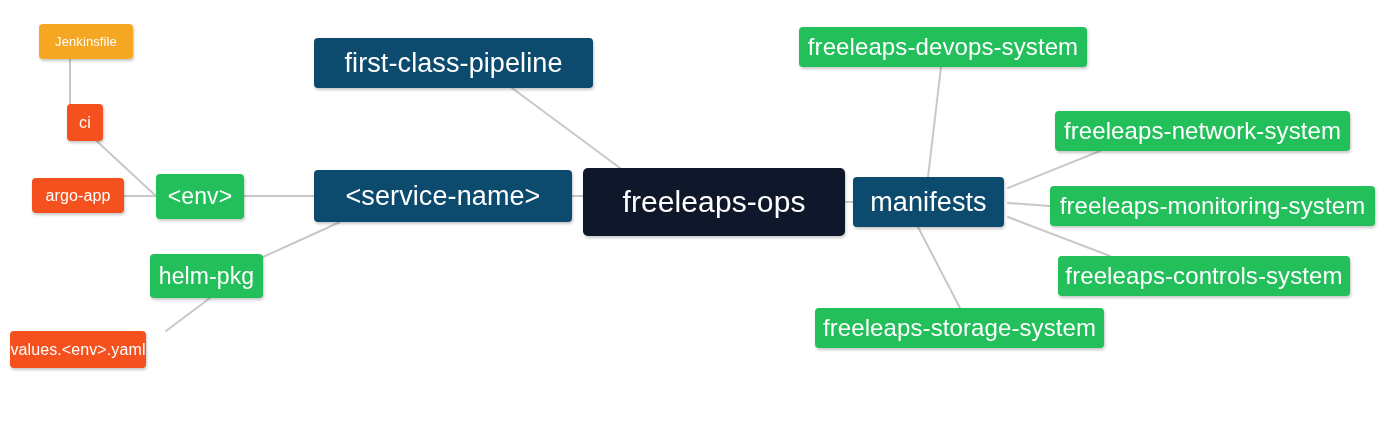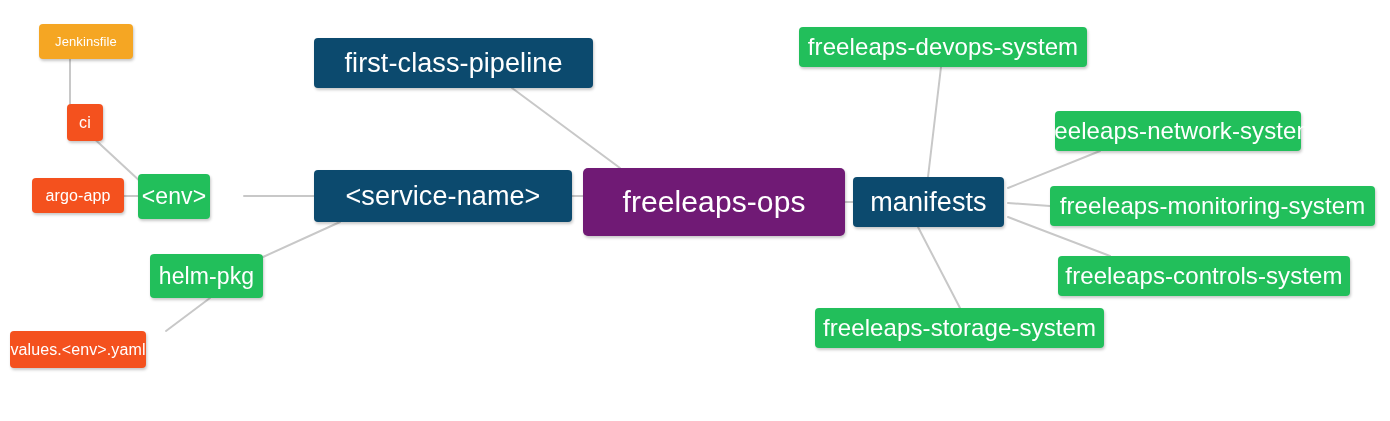--- a/index.html
+++ b/index.html
@@ -33,21 +33,21 @@
     align-items: center;
     justify-content: center;
     color: #ffffff;
     border-radius: 4px;
     white-space: nowrap;
     line-height: 1;
     box-shadow: 1px 2px 3px rgba(0,0,0,0.22);
     letter-spacing: 0.1px;
   }
   .node.root {
-    background: #701a75;
+    background: #0f172a;
     border-radius: 5px;
   }
   .node.blue   { background: #0c4a6e; }
   .node.green  { background: #22bf5b; }
   .node.amber  { background: #f5a623; margin-left: 17px; }
   .node.red    { background: #f4511e; }
 
   .node.sz-xl { font-size: 30px; }
   .node.sz-lg { font-size: 27px; }
   .node.sz-md { font-size: 23px; }
@@ -78,21 +78,21 @@
   <div id="node-layer">
       <div class="node amber sz-xxs" style="left: 22px; top: 24px; width: 94px; height: 35px;">
         <span>Jenkinsfile</span>
       </div>
       <div class="node red sz-xs" style="left: 52px; top: 104px; width: 36px; height: 37px; margin-left: 15px;">
         <span>ci</span>
       </div>
       <div class="node red sz-xs" style="left: 32px; top: 178px; width: 92px; height: 35px;">
         <span>argo-app</span>
       </div>
-      <div class="node green sz-md" style="left: 138px; top: 174px; width: 72px; height: 45px; align-items: center;">
+      <div class="node green sz-md" style="left: 156px; top: 174px; width: 88px; height: 45px; align-items: center;">
         <span>&lt;env&gt;</span>
       </div>
       <div class="node green sz-md" style="left: 150px; top: 254px; width: 113px; height: 44px;">
         <span>helm-pkg</span>
       </div>
       <div class="node red sz-xs" style="left: 10px; top: 331px; width: 136px; height: 37px;">
         <span>values.&lt;env&gt;.yaml</span>
       </div>
       <div class="node blue sz-lg" style="left: 314px; top: 38px; width: 279px; height: 50px;">
         <span>first-class-pipeline</span>
@@ -102,21 +102,21 @@
       </div>
       <div class="node root sz-xl" style="left: 583px; top: 168px; width: 262px; height: 68px;">
         <span>freeleaps-ops</span>
       </div>
       <div class="node blue sz-lg" style="left: 853px; top: 177px; width: 151px; height: 50px;">
         <span>manifests</span>
       </div>
       <div class="node green sz-sm" style="left: 799px; top: 27px; width: 288px; height: 40px;">
         <span>freeleaps-devops-system</span>
       </div>
-      <div class="node green sz-sm" style="left: 1055px; top: 111px; width: 246px; height: 40px;">
+      <div class="node green sz-sm" style="left: 1055px; top: 111px; width: 295px; height: 40px;">
         <span>freeleaps-network-system</span>
       </div>
       <div class="node green sz-sm" style="left: 1050px; top: 186px; width: 325px; height: 40px;">
         <span>freeleaps-monitoring-system</span>
       </div>
       <div class="node green sz-sm" style="left: 1058px; top: 256px; width: 292px; height: 40px;">
         <span>freeleaps-controls-system</span>
       </div>
       <div class="node green sz-sm" style="left: 815px; top: 308px; width: 289px; height: 40px;">
         <span>freeleaps-storage-system</span>

